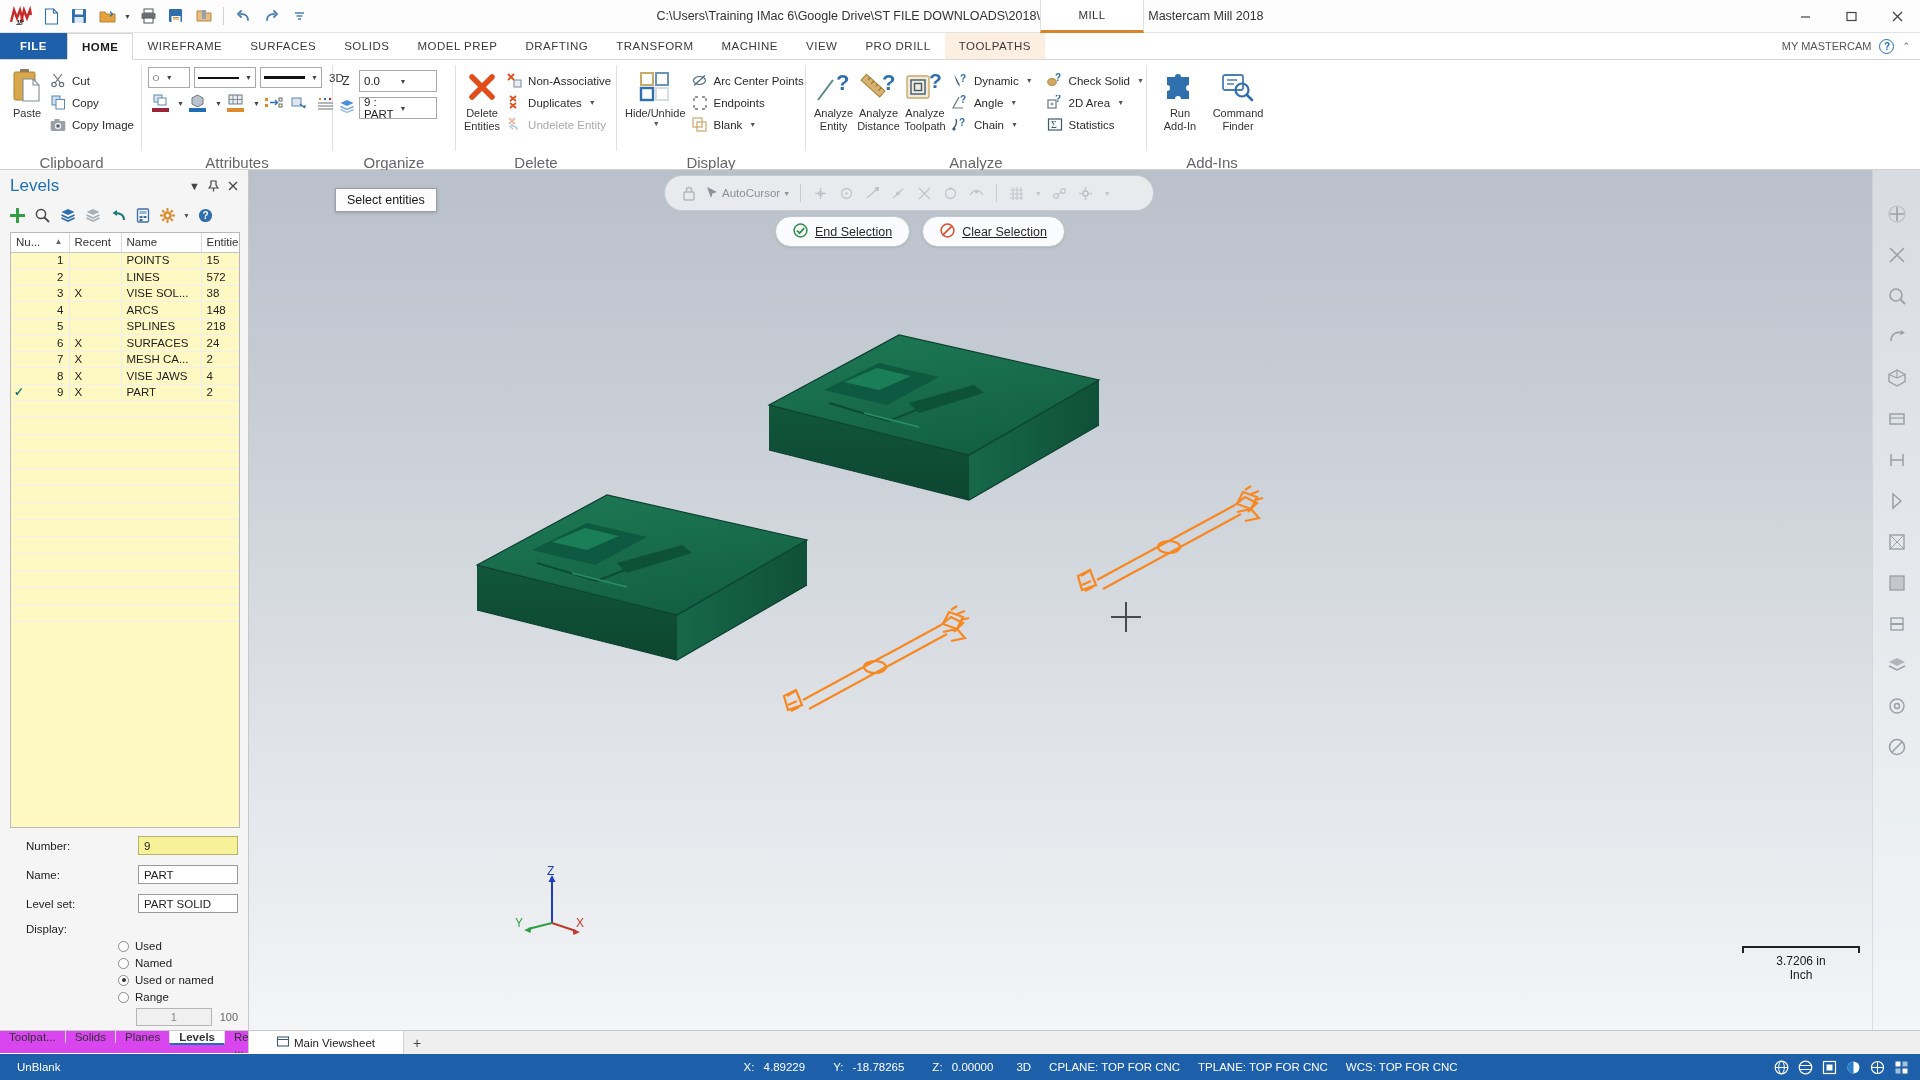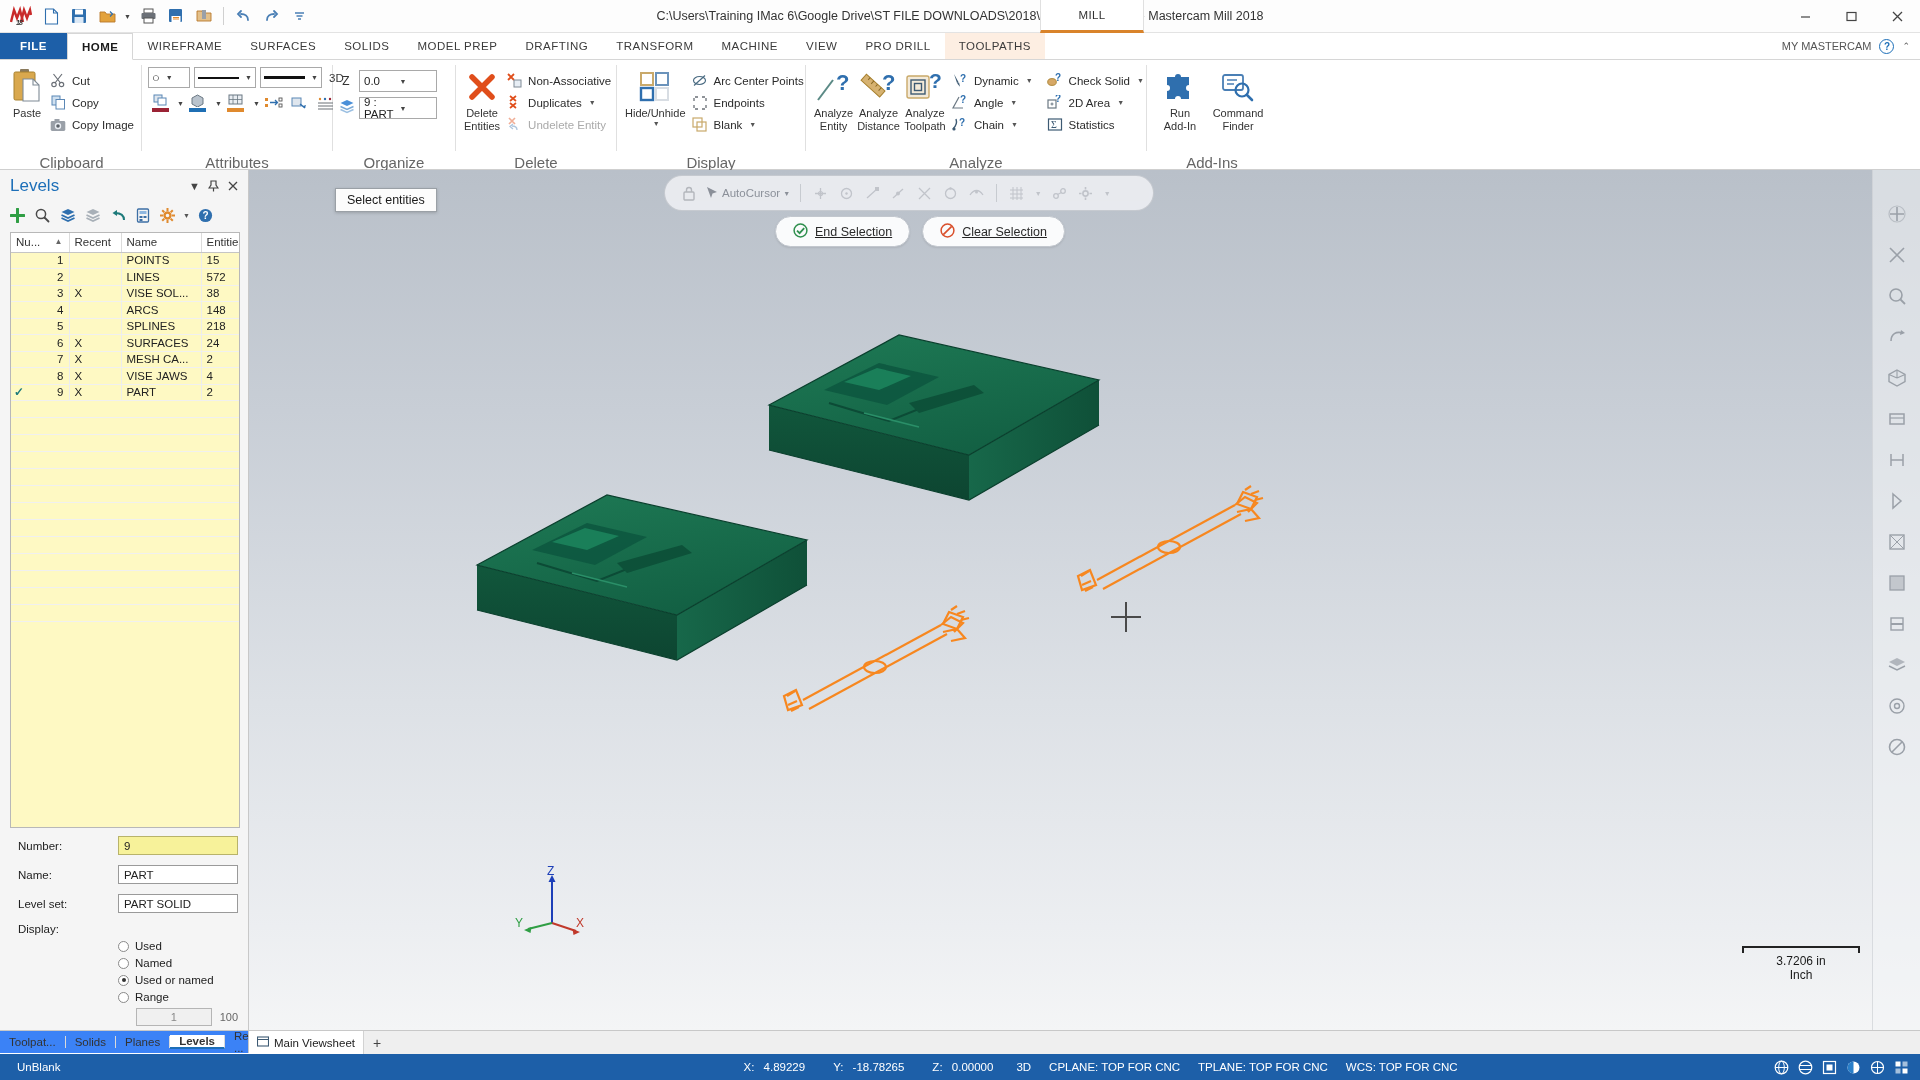--- a/index.html
+++ b/index.html
@@ -171,21 +171,21 @@
   td.c-vis { text-align: left; padding-left: 10px; }
   td.c-ent { text-align: left; }
   tr.lvl-row { cursor: pointer; }
   .check-mark {
     position: absolute; left: 3px; top: 0px; color: #1d7a7a; font-size: 12px; font-weight: bold;
   }
   .sort-caret { position: absolute; right: 6px; top: 4px; font-size: 8px; color: #666; }
 
   .lvl-form { padding: 8px 10px 4px 18px; font-size: 11.5px; }
   .form-row { display: flex; align-items: center; margin-bottom: 10px; }
-  .form-lab { width: 100px; color: #222; }
+  .form-lab { width: 112px; color: #222; margin-left: 8px; }
   .form-input {
     flex: 1; height: 19px; border: 1px solid #9a9a9a; background: #fff; padding: 1px 5px;
     font-size: 11.5px; display: flex; align-items: center; cursor: text;
   }
   .form-input.hl { background: #f7f29a; border-color: #b8b36a; }
   .radio-row { display: flex; align-items: center; margin-bottom: 5px; padding-left: 100px; }
   .radio {
     width: 11px; height: 11px; border-radius: 50%; border: 1px solid #8a8a8a;
     background: #fff; margin-right: 6px; position: relative; flex: 0 0 11px; cursor: pointer;
   }
@@ -194,21 +194,21 @@
     border-radius: 50%; background: #333;
   }
   .range-row { display: flex; align-items: center; padding-left: 118px; gap: 8px; margin-top: 2px; }
   .range-inp {
     width: 76px; height: 18px; border: 1px solid #b5b5b5; background: #f0f0f0;
     color: #888; font-size: 11px; display: flex; align-items: center; justify-content: center;
   }
   .range-to { color: #666; font-size: 11px; }
 
   .panel-tabs {
-    height: 23px; display: flex; align-items: center; background: #3b82f6;
+    height: 23px; display: flex; align-items: flex-start; background: #d946ef;
     border-top: 1px solid #c8c8c8;
   }
   .ptab {
     padding: 0 9px; display: flex; align-items: center; font-size: 11.5px; color: #333;
     cursor: pointer; border-right: 1px solid #dadada;
   }
   .ptab.active { background: #fff; font-weight: 600; border-bottom: 2px solid #1d6fb8; }
 
   
   .viewport {
@@ -285,21 +285,21 @@
     width: 21px; height: 21px; display: flex; align-items: center; justify-content: center;
     cursor: pointer; border-radius: 2px;
   }
 
   
   .viewsheet-bar {
     height: 24px; background: #efefef; border-top: 1px solid #c8c8c8;
     display: flex; align-items: stretch; flex: 0 0 24px;
   }
   .vs-tab {
-    display: flex; align-items: center; gap: 5px; padding: 0 8px; font-size: 11.5px;
+    display: flex; align-items: center; gap: 5px; padding: 0 28px; font-size: 11.5px;
     color: #222; background: #fff; border-right: 1px solid #d2d2d2; cursor: pointer;
   }
   .vs-add {
     width: 26px; display: flex; align-items: center; justify-content: center;
     font-size: 14px; color: #444; cursor: pointer;
   }
   .bottom-row { display: flex; flex: 0 0 24px; }
 </style>
 </head>
 <body>

